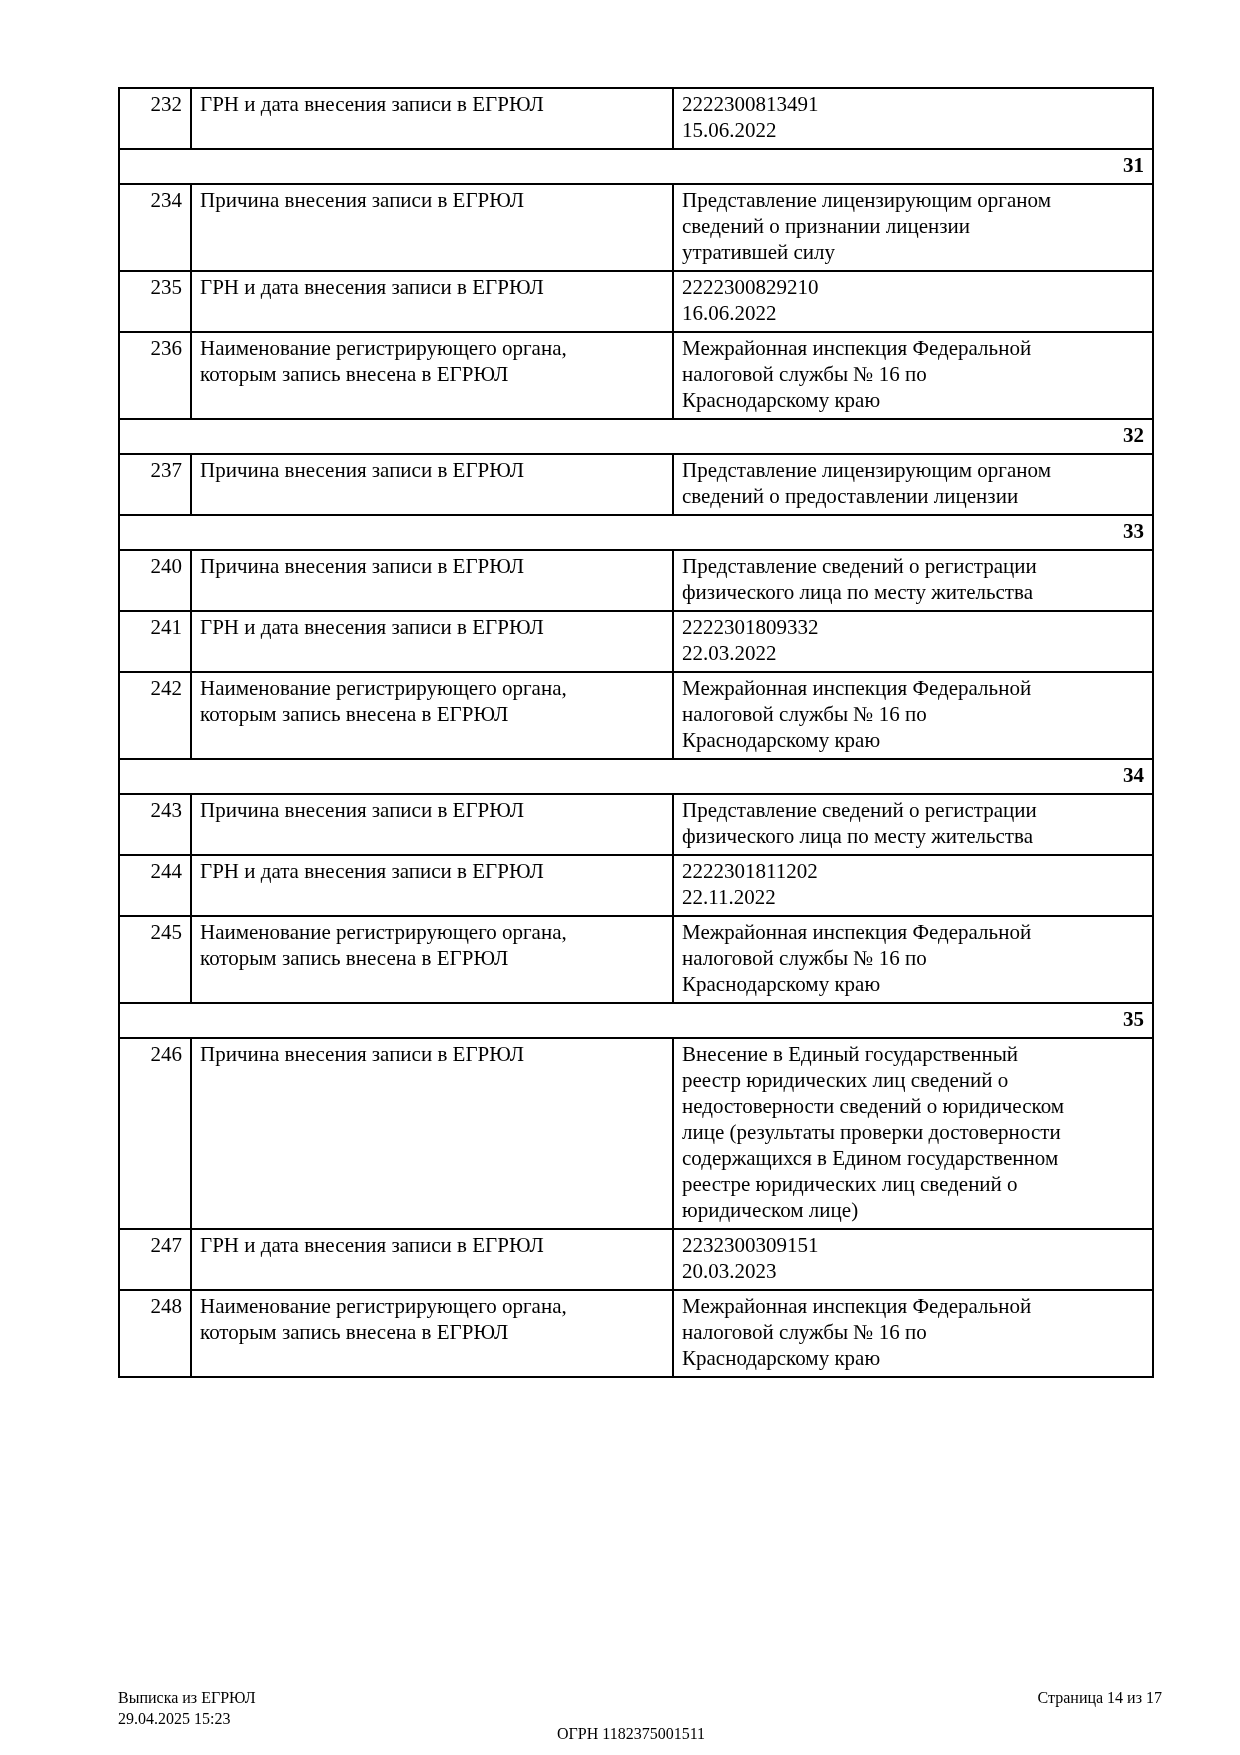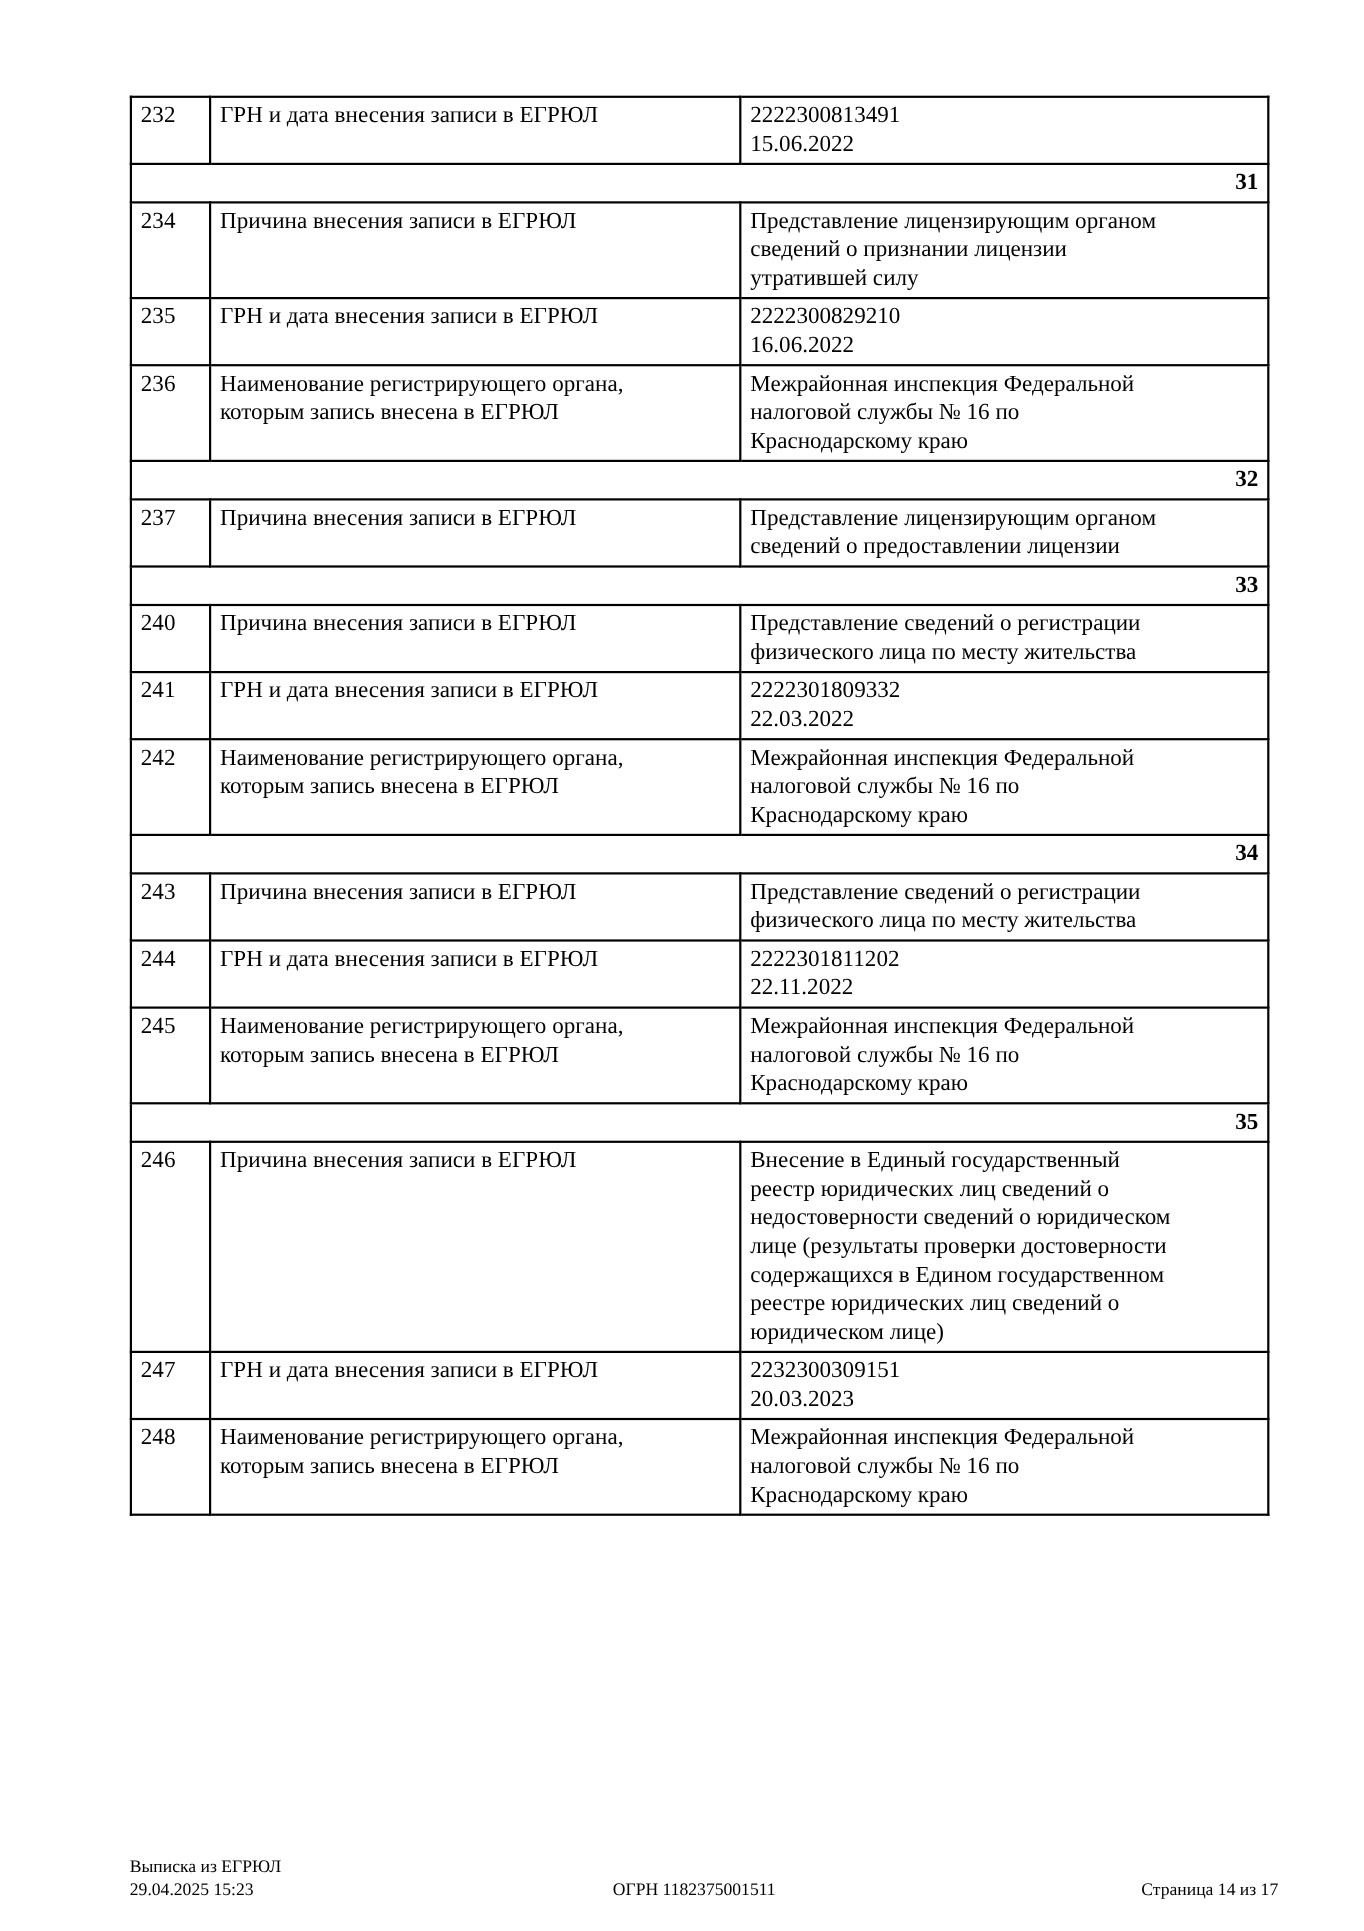--- a/index.html
+++ b/index.html
@@ -27,43 +27,43 @@
   table.doc-table td {
     border: 2px solid #000000;
     vertical-align: top;
     font-size: 21px;
     line-height: 26px;
     padding: 2px 8px 5px 8px;
     white-space: pre-line;
     overflow: hidden;
   }
   td.num {
-    text-align: left;
+    text-align: right;
     padding-left: 2px;
     padding-right: 2px;
   }
   td.sec {
     text-align: right;
     font-weight: bold;
     white-space: normal;
     padding: 1px 4px 3px 4px;
   }
   .footer {
     position: absolute;
     left: 118px;
     top: 1687px;
     width: 1044px;
     display: flex;
     justify-content: space-between;
-    align-items: flex-end;
+    align-items: flex-start;
     font-size: 16px;
     line-height: 21px;
   }
   .footer .left-block { text-align: left; }
-  .footer .center-block { text-align: center; }
+  .footer .center-block { text-align: center; margin-top: 36px; }
   .footer .right-block { text-align: right; margin-left: 31px; }
 </style>
 </head>
 <body>
 
 <div class="page">
 
   <table class="doc-table">
     <colgroup>
       <col style="width:72px">

